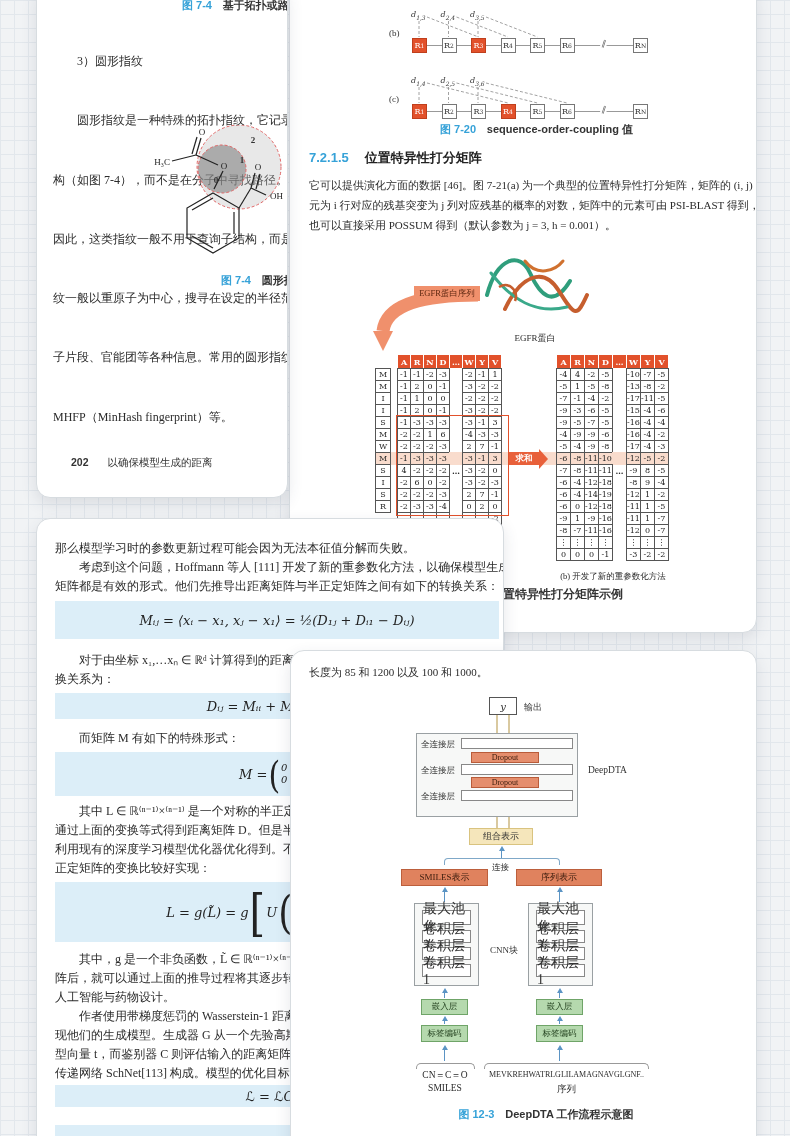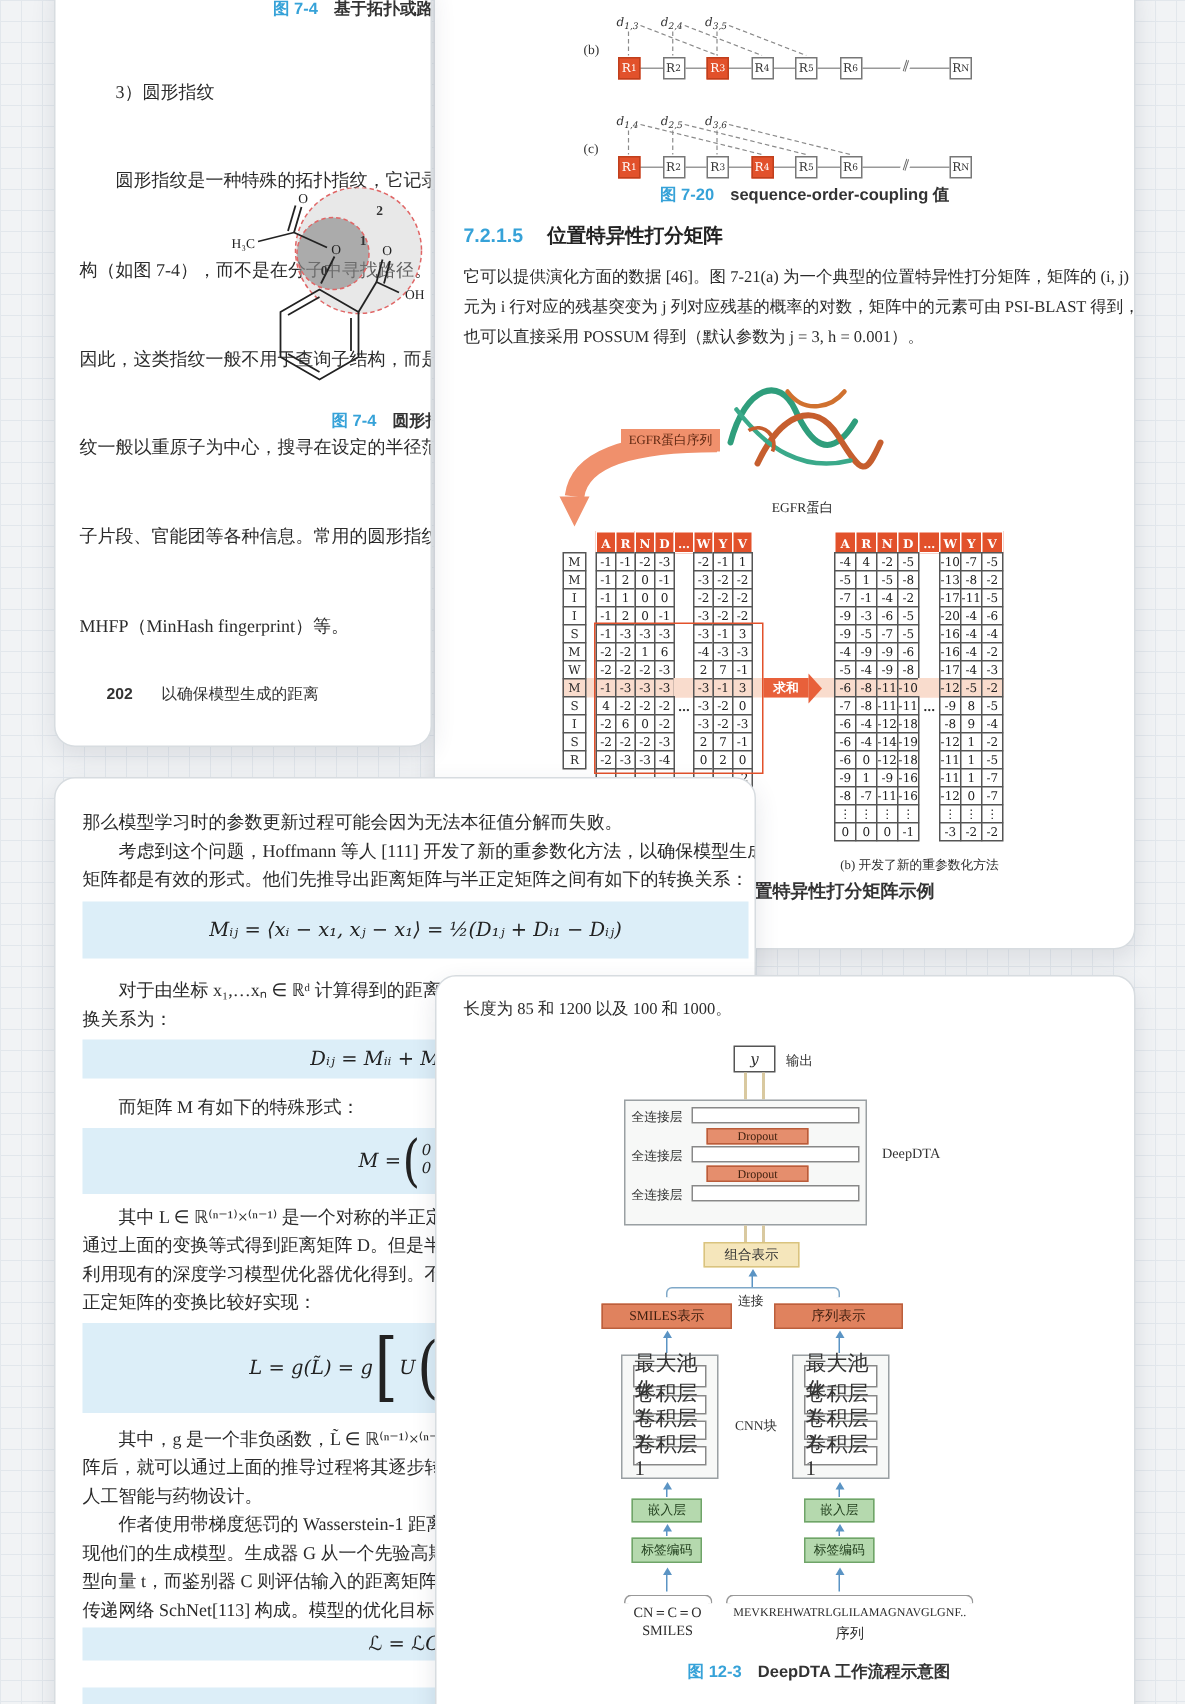--- a/index.html
+++ b/index.html
@@ -407,21 +407,21 @@
           <div class="mcell" style="width: 15px;">-17</div>
           <div class="mcell" style="width: 15px;">-11</div>
           <div class="mcell" style="width: 15px;">-5</div>
         </div>
         <div class="mrow">
           <div class="mcell" style="width: 15px;">-9</div>
           <div class="mcell" style="width: 15px;">-3</div>
           <div class="mcell" style="width: 15px;">-6</div>
           <div class="mcell" style="width: 15px;">-5</div>
           <div class="mcell gap" style="width: 15px;"></div>
-          <div class="mcell" style="width: 15px;">-20</div>
+          <div class="mcell" style="width: 15px;">-15</div>
           <div class="mcell" style="width: 15px;">-4</div>
           <div class="mcell" style="width: 15px;">-6</div>
         </div>
         <div class="mrow">
           <div class="mcell" style="width: 15px;">-9</div>
           <div class="mcell" style="width: 15px;">-5</div>
           <div class="mcell" style="width: 15px;">-7</div>
           <div class="mcell" style="width: 15px;">-5</div>
           <div class="mcell gap" style="width: 15px;"></div>
           <div class="mcell" style="width: 15px;">-16</div>

